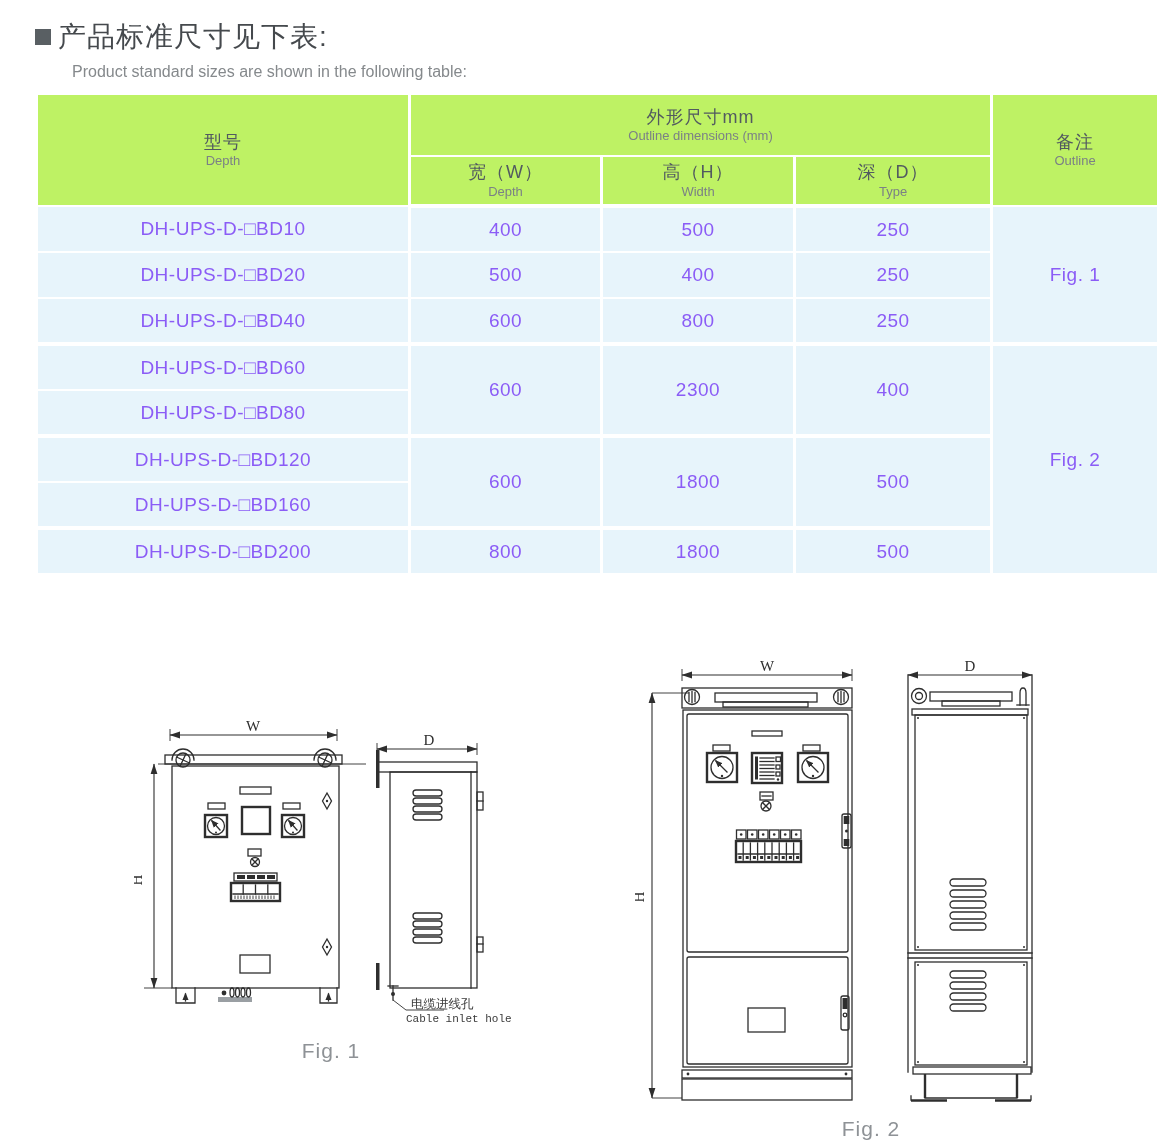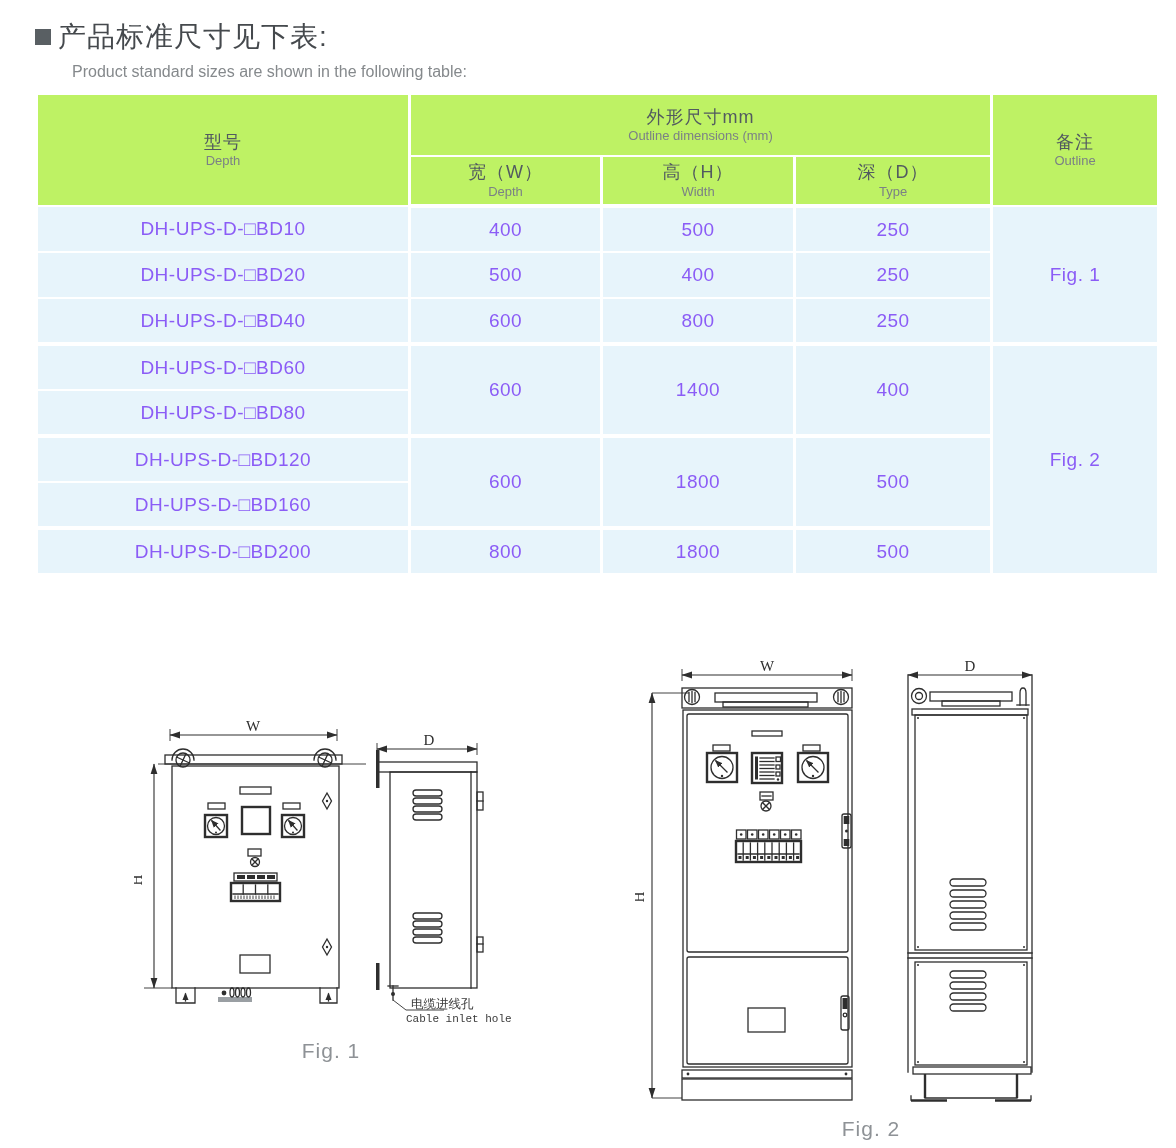--- a/index.html
+++ b/index.html
@@ -107,21 +107,21 @@
       </tr>
       <tr>
         <td class="model">DH-UPS-D-□BD40</td>
         <td class="val">600</td>
         <td class="val">800</td>
         <td class="val">250</td>
       </tr>
       <tr class="grp">
         <td class="model">DH-UPS-D-□BD60</td>
         <td class="val" rowspan="2">600</td>
-        <td class="val" rowspan="2">1400</td>
+        <td class="val" rowspan="2">2300</td>
         <td class="val" rowspan="2">400</td>
         <td class="remark" rowspan="5">Fig. 2</td>
       </tr>
       <tr>
         <td class="model">DH-UPS-D-□BD80</td>
       </tr>
       <tr class="grp">
         <td class="model">DH-UPS-D-□BD120</td>
         <td class="val" rowspan="2">600</td>
         <td class="val" rowspan="2">1800</td>

